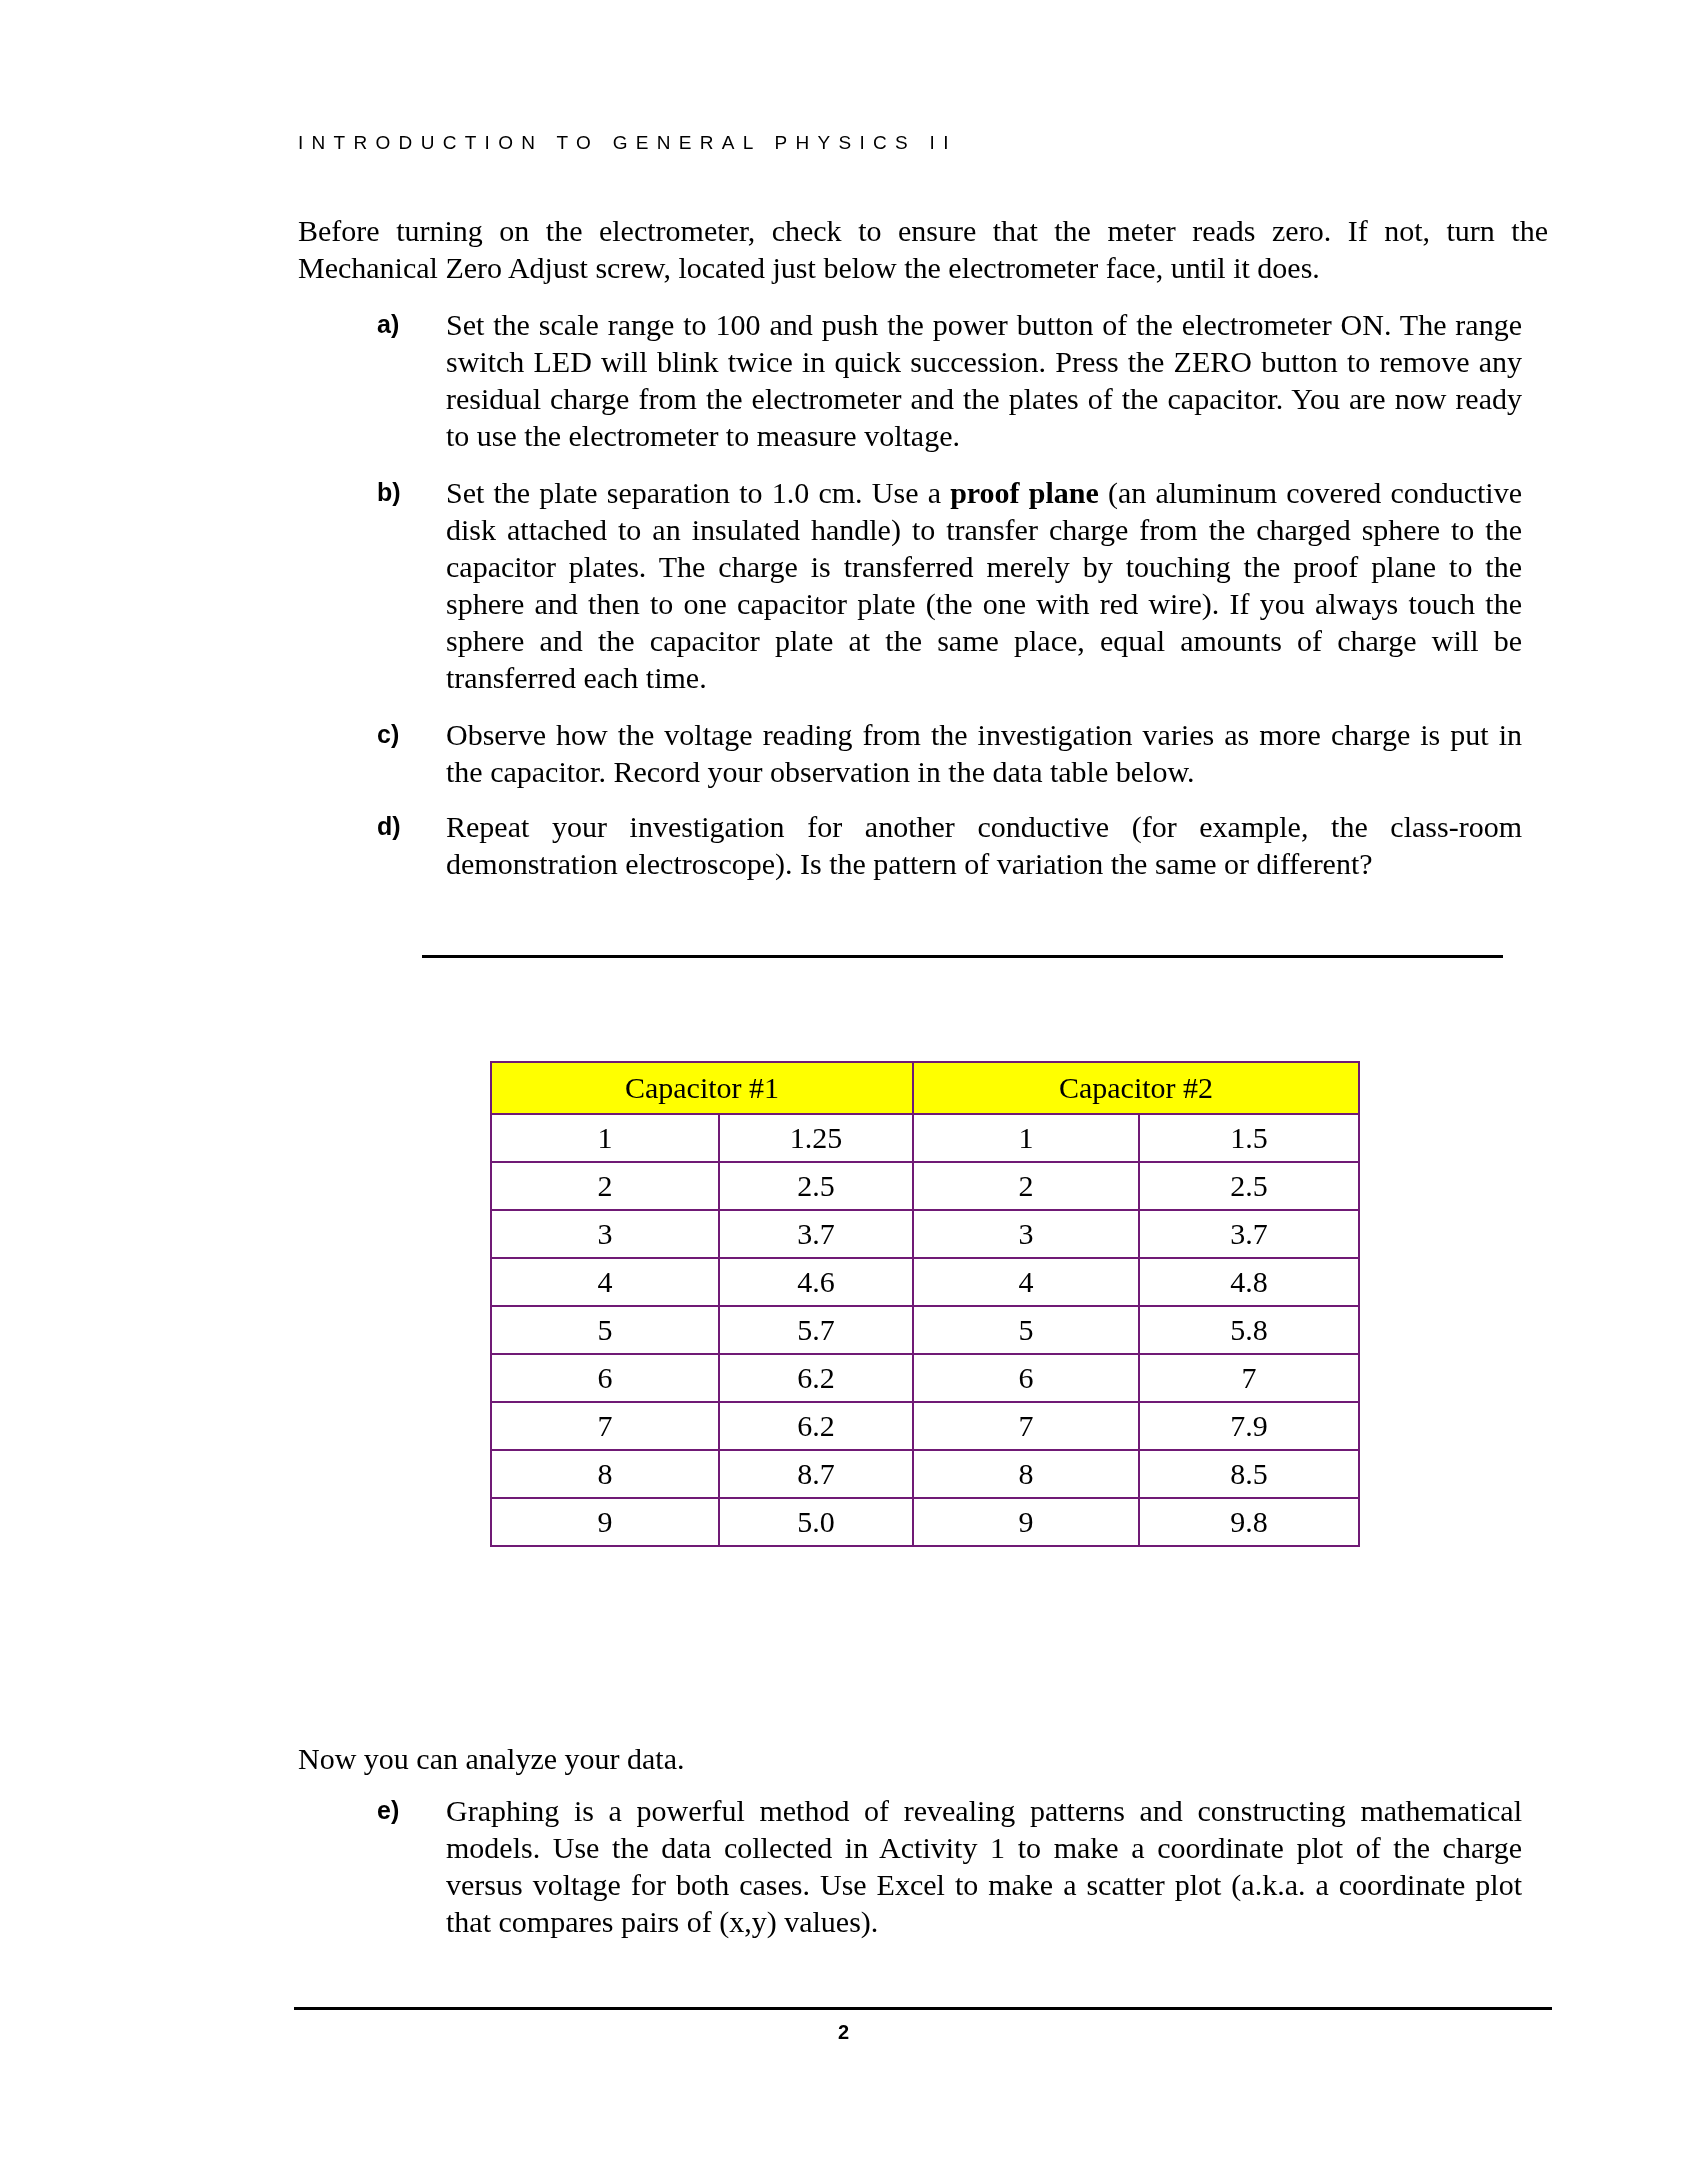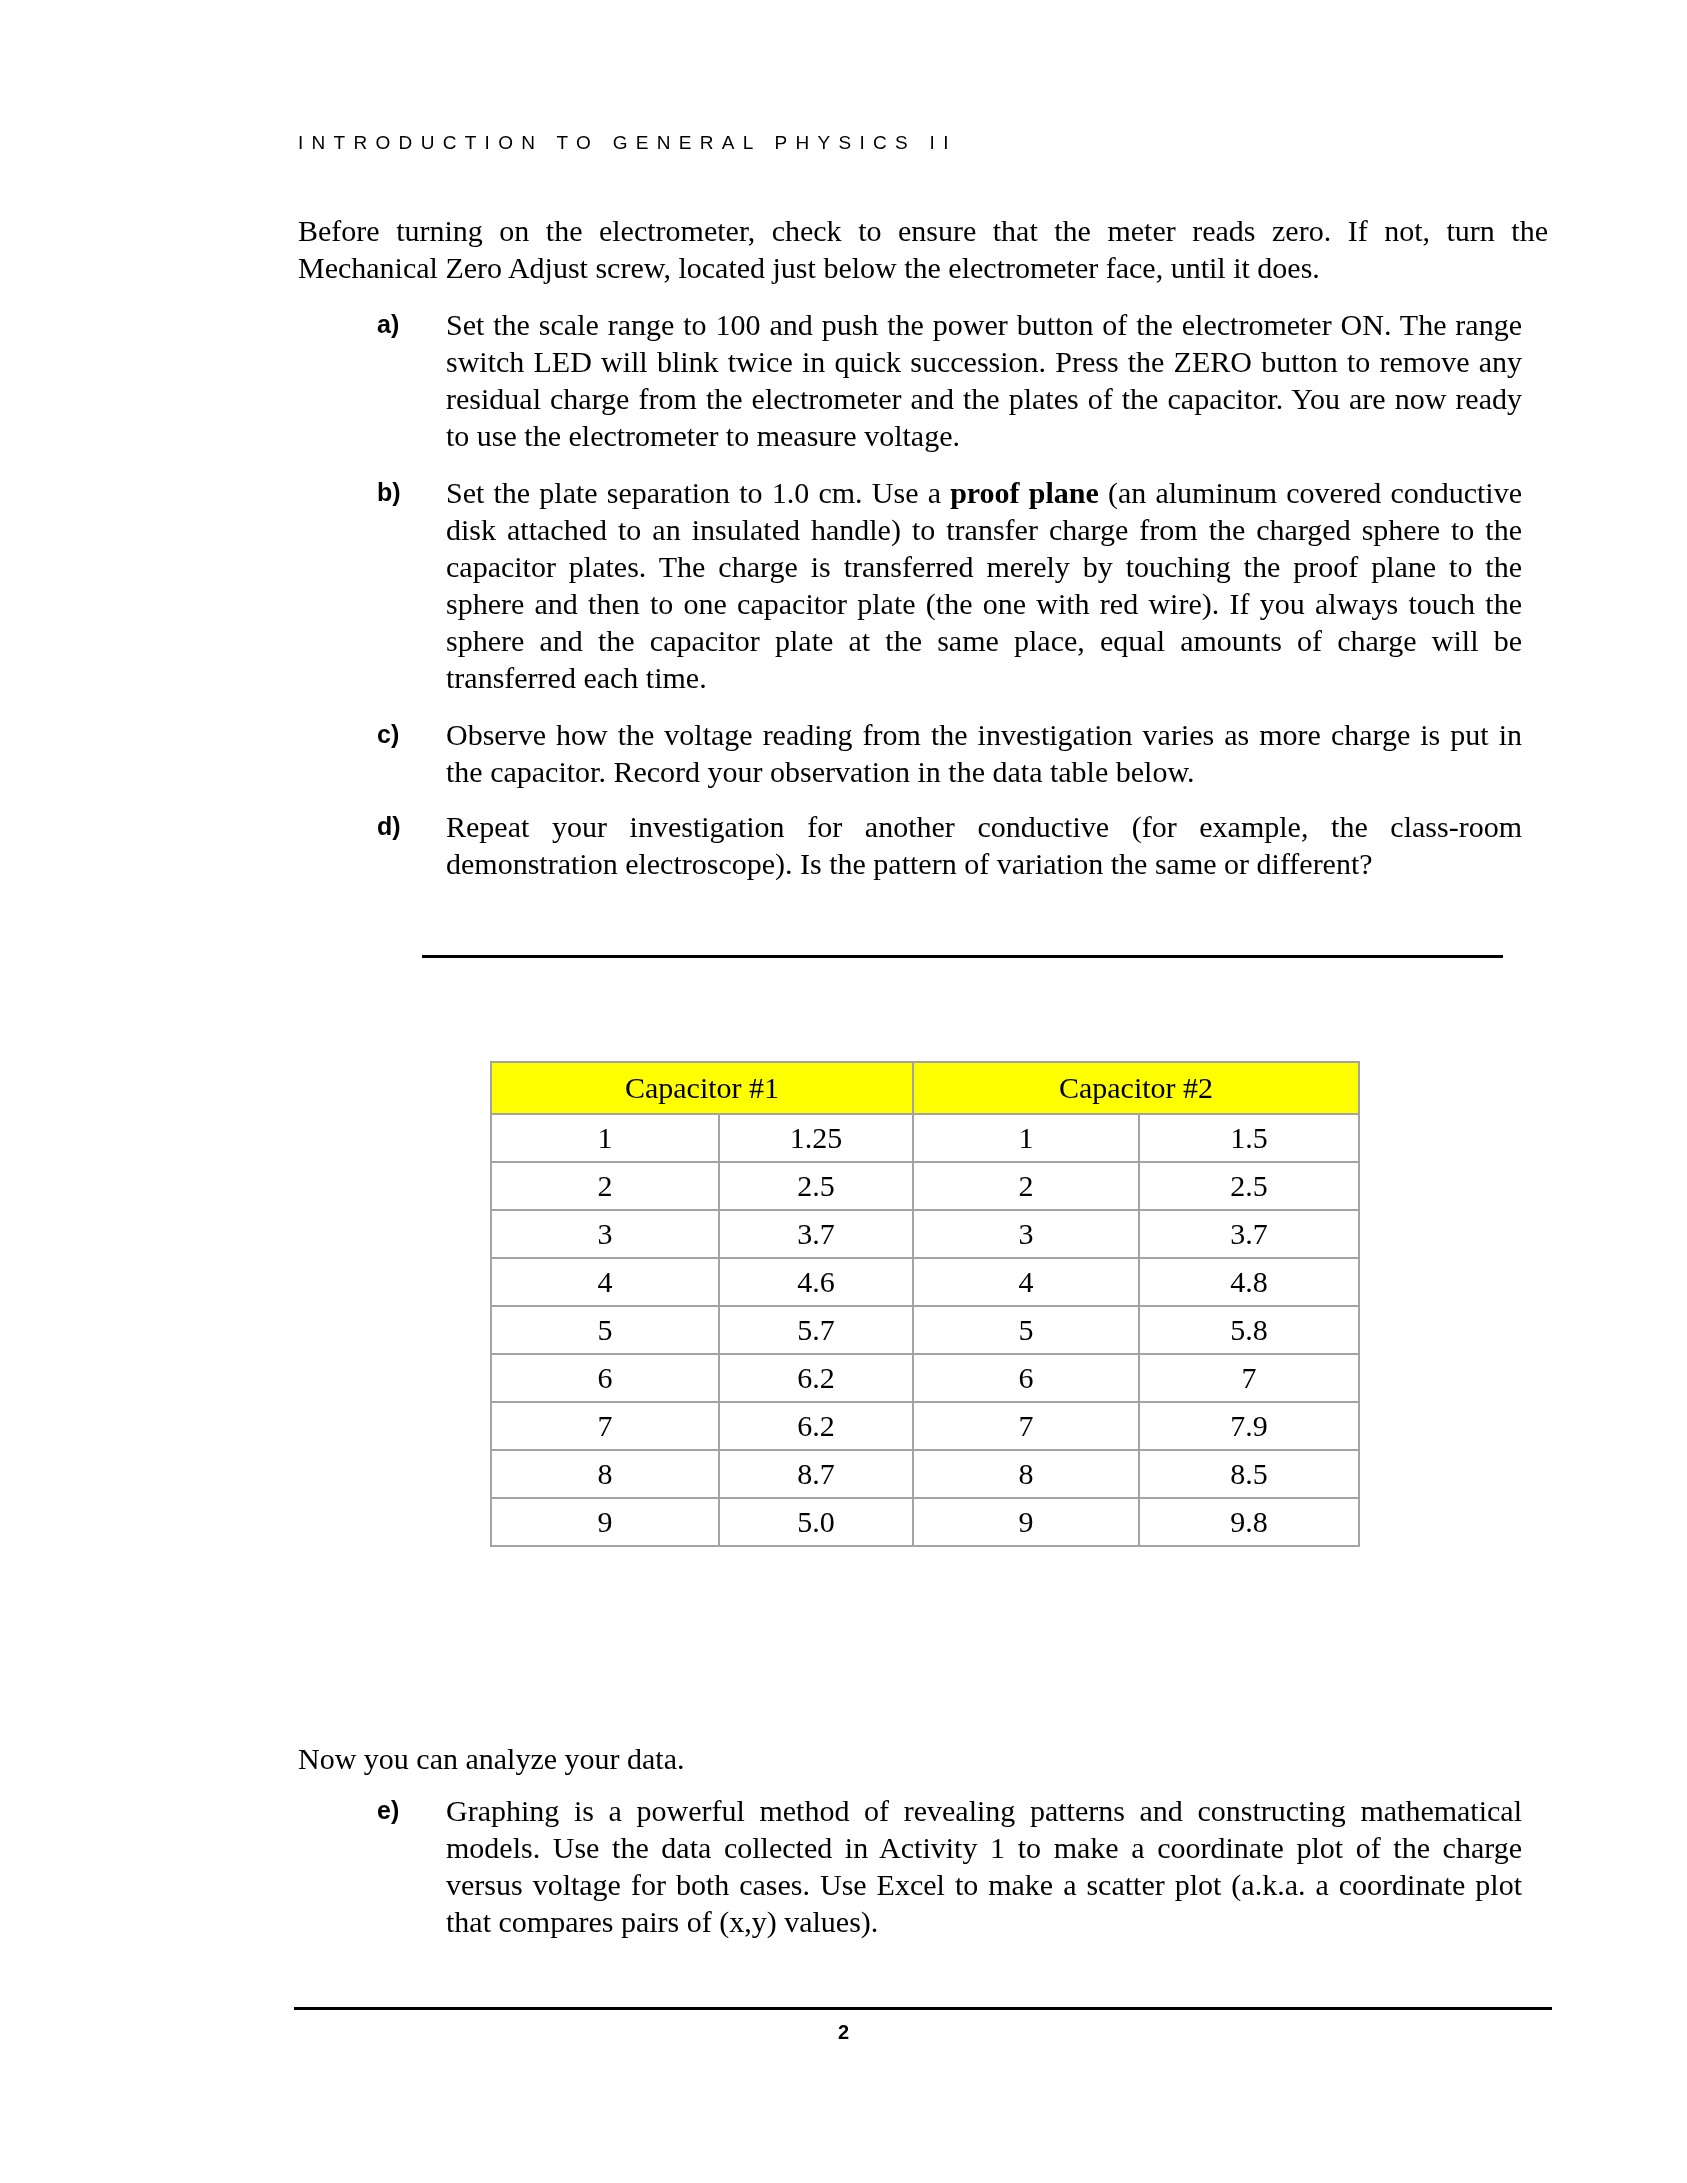--- a/index.html
+++ b/index.html
@@ -34,21 +34,21 @@
 
   #answer-line {
     position:absolute; left:422px; top:955px; width:1081px; height:2.6px; background:#000;
   }
 
   #data-table {
     position:absolute; left:490px; top:1061px;
     border-collapse:collapse; table-layout:fixed;
   }
   #data-table td, #data-table th {
-    border:2px solid #a3a3a3; text-align:center; vertical-align:middle;
+    border:2px solid #701a75; text-align:center; vertical-align:middle;
     font-weight:normal; padding:0; font-size:30px; line-height:36px;
   }
   #data-table .hdr { background:#ffff00; }
   #data-table tr.top-row th { height:50px; }
   #data-table tr.sub-row th { height:107px; }
   #data-table tr.data-row td { height:46px; }
 
   #analyze { position:absolute; left:298px; top:1740px; font-size:30px; line-height:37px; }
 
   #footer-line { position:absolute; left:294px; top:2007px; width:1258px; height:3.3px; background:#000; }

